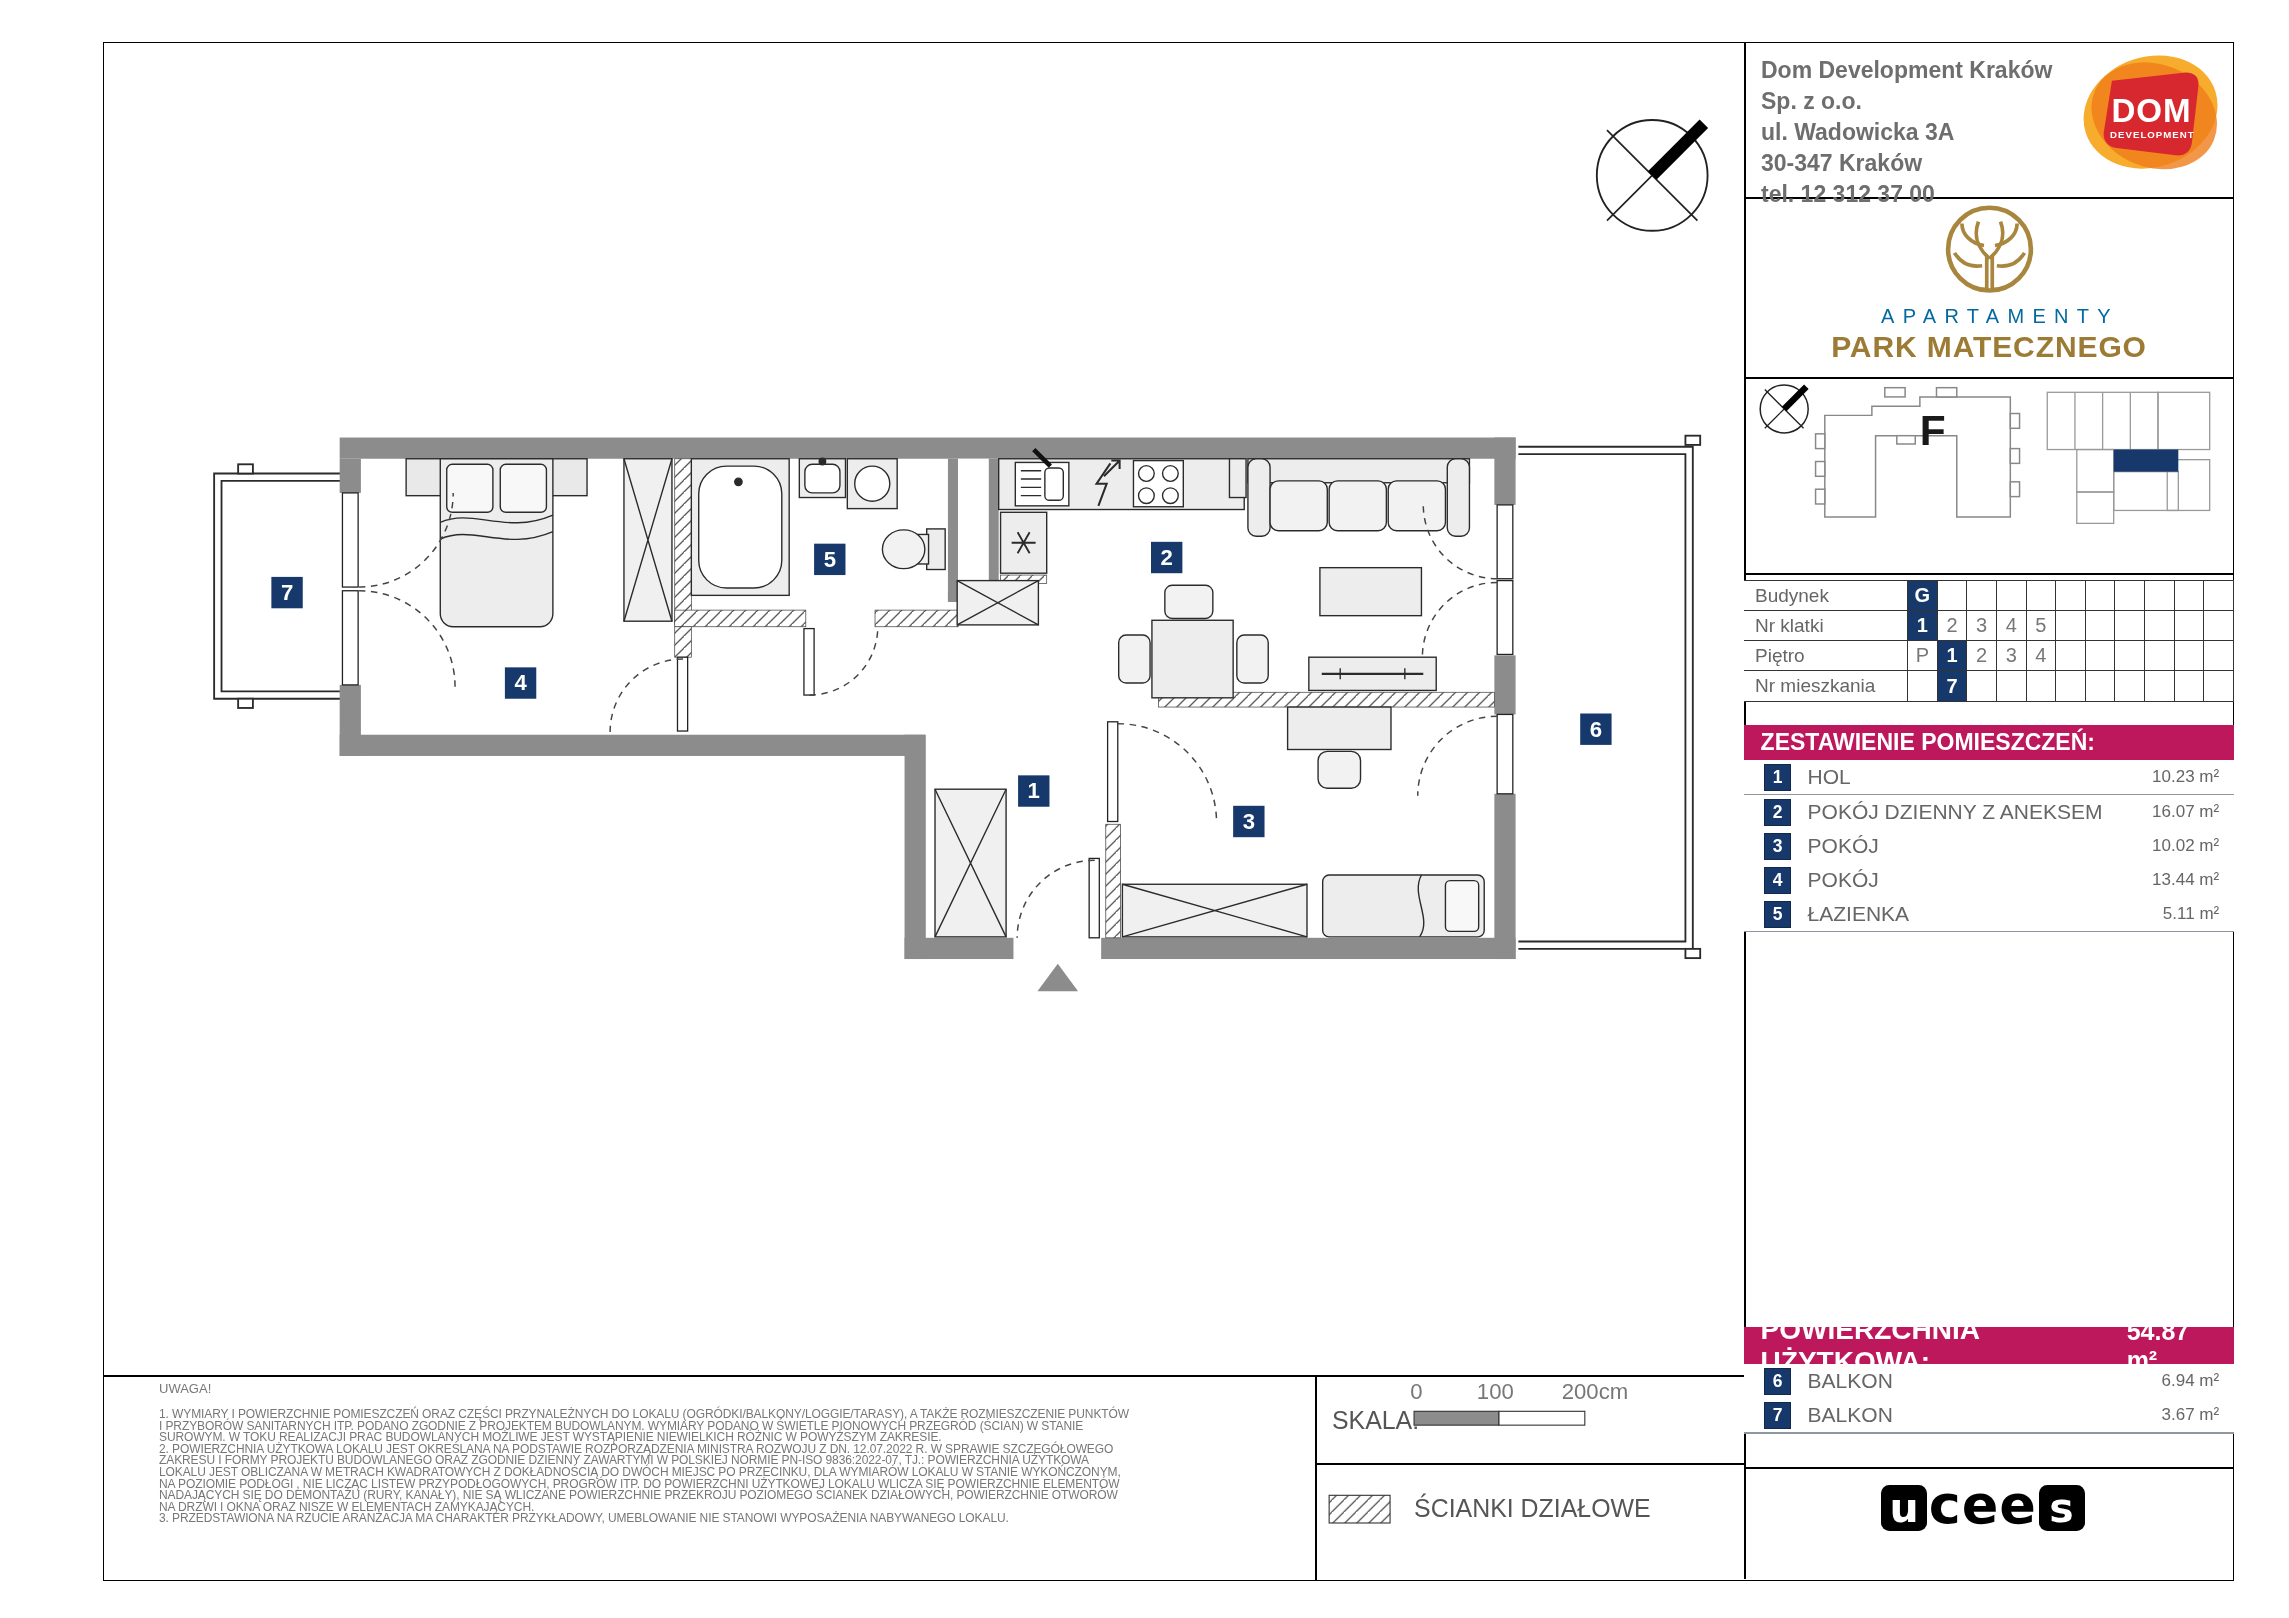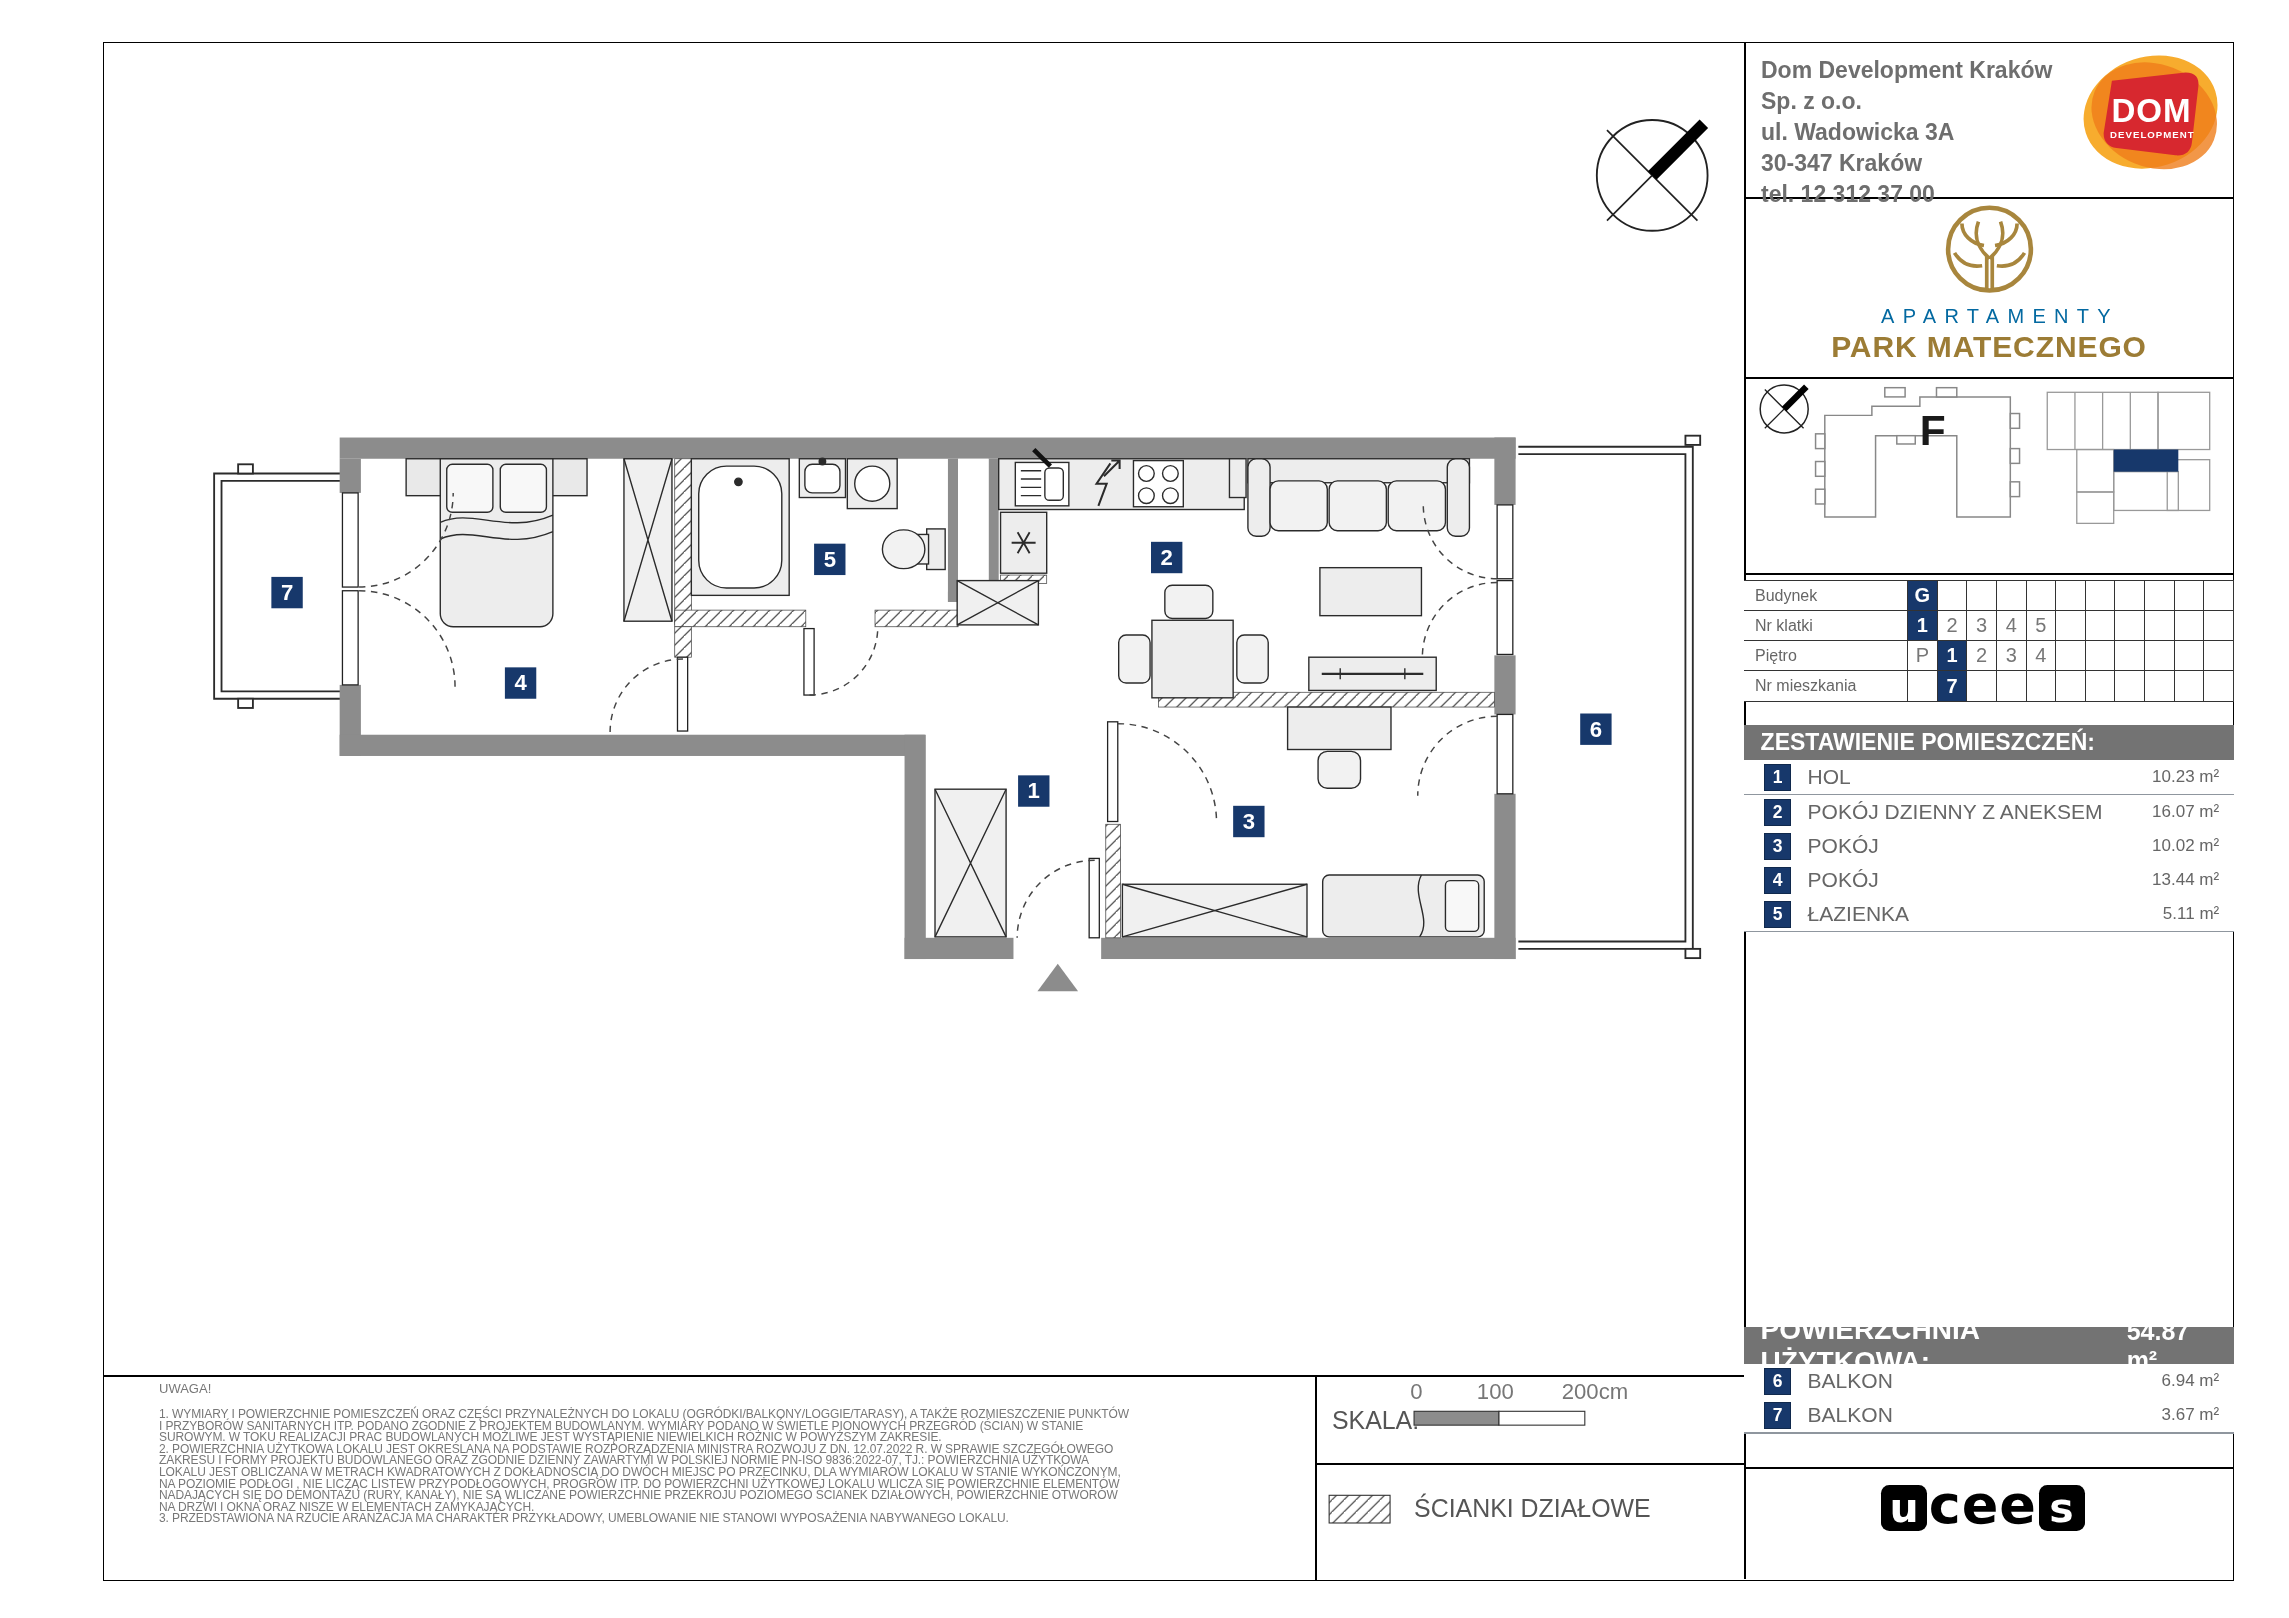--- a/index.html
+++ b/index.html
@@ -6,26 +6,26 @@
   #page{position:relative;width:2290px;height:1619px;background:#fff;overflow:hidden;}
   .abs{position:absolute;}
   .line{position:absolute;background:#000;}
   
   #frame{left:103px;top:42px;width:2129px;height:1537px;border:1.8px solid #000;}
   
   .company{left:1761px;top:55px;width:332px;color:#6e6e6e;font-weight:bold;font-size:23px;line-height:31px;}
   
   #unit-table{left:1744px;top:580px;width:490px;border-top:1.5px solid #333;border-bottom:1.5px solid #333;}
   .trow{display:grid;grid-template-columns:164px repeat(11,1fr);height:30px;}
-  .tlabel{border-right:0.9px solid #333;border-bottom:0.9px solid #333;color:#666;font-size:16px;display:flex;align-items:center;padding-left:11px;background:#fff;}
+  .tlabel{border-right:0.9px solid #333;border-bottom:0.9px solid #333;color:#666;font-size:19px;display:flex;align-items:center;padding-left:11px;background:#fff;}
   .tcell{border-right:0.9px solid #333;border-bottom:0.9px solid #333;color:#777;font-size:20px;display:flex;align-items:center;justify-content:center;background:#fff;}
   .trow:last-child .tlabel,.trow:last-child .tcell{border-bottom:none;}
   .hl{background:#17386B;color:#fff;font-weight:bold;}
   
-  .navybar{background:#737373;color:#fff;display:flex;align-items:center;}
+  .navybar{background:#be185d;color:#fff;display:flex;align-items:center;}
   #rooms-header{left:1744px;top:725px;width:490px;height:35px;font-size:23px;font-weight:bold;padding-left:0;}
   #rooms-header span{margin-left:16.6px;}
   .roomrow{position:absolute;left:1744px;width:490px;height:34px;border-bottom:1.1px solid #8f969e;display:flex;align-items:center;background:#fff;}
   .badge{width:25px;height:25px;background:#17386B;border:0.9px solid #10294d;color:#fff;font-size:17.5px;font-weight:bold;display:flex;align-items:center;justify-content:center;margin-left:20px;flex:0 0 auto;}
   .rname{color:#666;font-size:21px;margin-left:16.6px;flex:1;}
   .rarea{color:#666;font-size:17px;margin-right:14.8px;}
   #area-bar{left:1744px;top:1327px;width:490px;height:37px;justify-content:space-between;}
   #area-bar .al{font-size:28px;font-weight:bold;margin-left:16.6px;}
   #area-bar .av{font-size:25px;font-weight:bold;margin-right:14.8px;}
   

